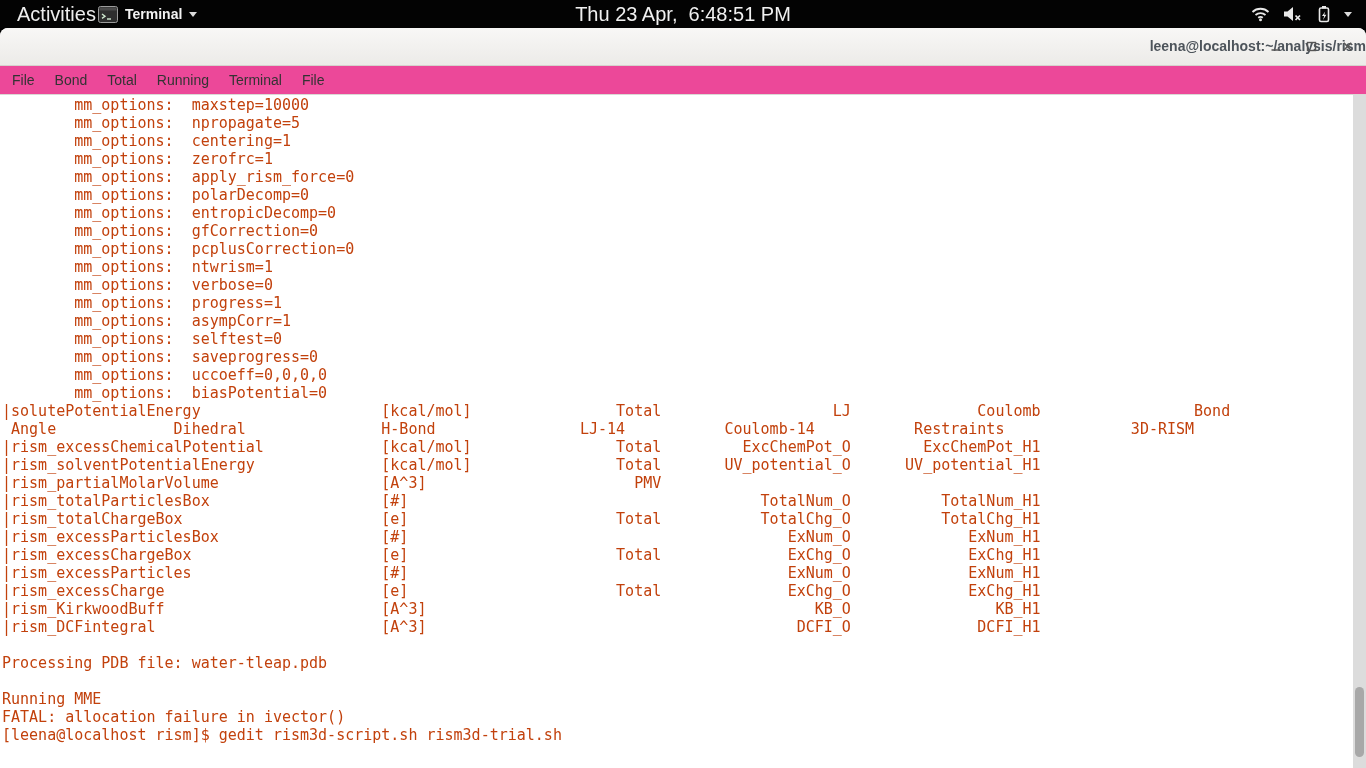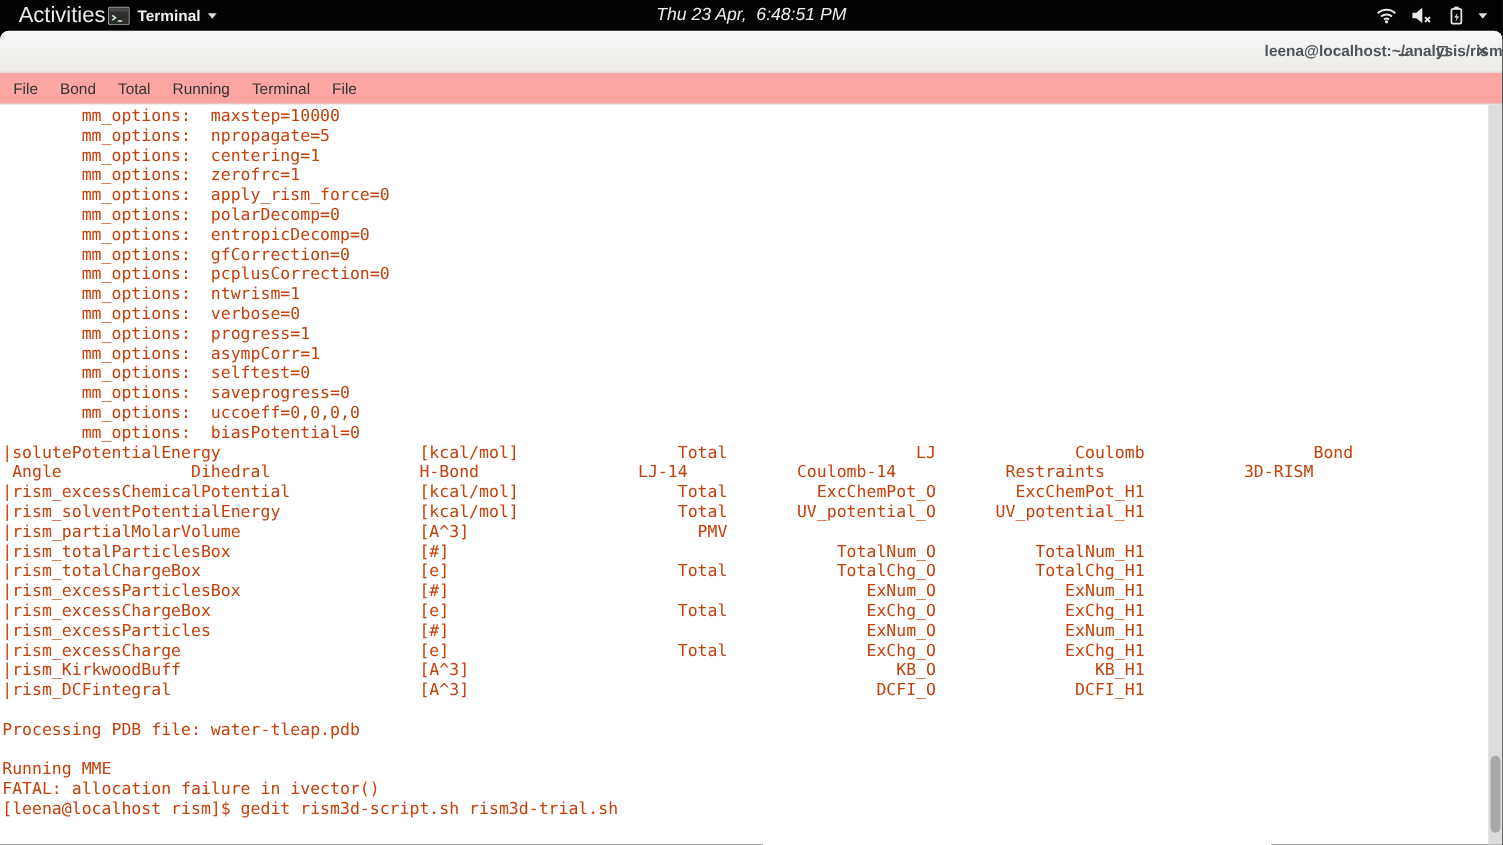--- a/index.html
+++ b/index.html
@@ -4,31 +4,31 @@
 <style>
   html,body{margin:0;padding:0;background:#000;}
   .screen{position:relative;width:1366px;height:768px;background:#000;overflow:hidden;font-family:"Liberation Sans",sans-serif;}
 
   
   .top-bar{position:absolute;top:0;left:0;width:1366px;height:28px;background:#030303;color:#ededed;}
   .activities{position:absolute;left:12px;top:0;height:15px;line-height:28px;font-size:20px;padding:0 5px;cursor:default;}
   .app-menu{position:absolute;left:92px;top:0;height:28px;display:flex;align-items:center;gap:7px;padding:0 6px;}
   .app-menu .app-label{font-size:14px;font-weight:bold;color:#f2f2f2;}
   .caret{width:0;height:0;border-left:4px solid transparent;border-right:4px solid transparent;border-top:5px solid #dcdcdc;}
-  .clock{position:absolute;left:50%;top:0;transform:translateX(-50%);height:28px;line-height:28px;font-size:16px;white-space:pre;color:#f0f0f0;font-style:italic;}
+  .clock{position:absolute;left:50%;top:0;transform:translateX(-50%);height:28px;line-height:28px;font-size:20px;white-space:pre;color:#f0f0f0;}
   .status-area{position:absolute;right:8px;top:0;height:28px;display:flex;align-items:center;gap:13px;padding:0 6px;}
 
   
   .window{position:absolute;top:28px;left:0;width:1366px;height:740px;background:#ffffff;border-radius:8px 8px 0 0;overflow:hidden;}
   .titlebar{position:relative;height:37px;background:linear-gradient(#f8f7f6,#ecebe8);border-bottom:1px solid #d5d2cd;}
   .title{text-align:right;line-height:37px;font-size:14px;font-weight:bold;color:#4d545b;}
   .win-buttons{position:absolute;right:12px;top:0;height:37px;display:flex;align-items:center;gap:22px;}
   .wbtn{display:inline-flex;width:14px;height:14px;align-items:center;justify-content:center;cursor:default;}
 
-  .menubar{height:28px;background:#fca5a5;border-bottom:1px solid #dad8d4;display:flex;align-items:center;padding-left:2px;font-size:14px;color:#333333;}
+  .menubar{height:28px;background:#ec4899;border-bottom:1px solid #dad8d4;display:flex;align-items:center;padding-left:2px;font-size:14px;color:#333333;}
   .menubar .mitem{padding:0 10px;line-height:28px;cursor:default;}
 
   
   .term-body{position:absolute;top:67px;left:0;width:1366px;height:673px;background:#ffffff;
              font-family:"DejaVu Sans Mono",monospace;font-size:15px;line-height:18px;color:#c2410c;}
   .term-pre{margin:0;padding:1px 0 0 2px;white-space:pre;font:inherit;}
   .term-line{padding-left:15px;white-space:pre;height:18px;margin-top:26px;}
   .cursor{display:inline-block;width:8px;height:14px;border:1px solid #3a3a3a;vertical-align:-2px;background:transparent;}
   .scrollbar{position:absolute;top:0;right:0;width:13px;height:673px;background:#dcdcdc;}
   .thumb{position:absolute;left:2px;width:9px;top:592px;height:70px;background:#a8a8a8;border-radius:5px;}

